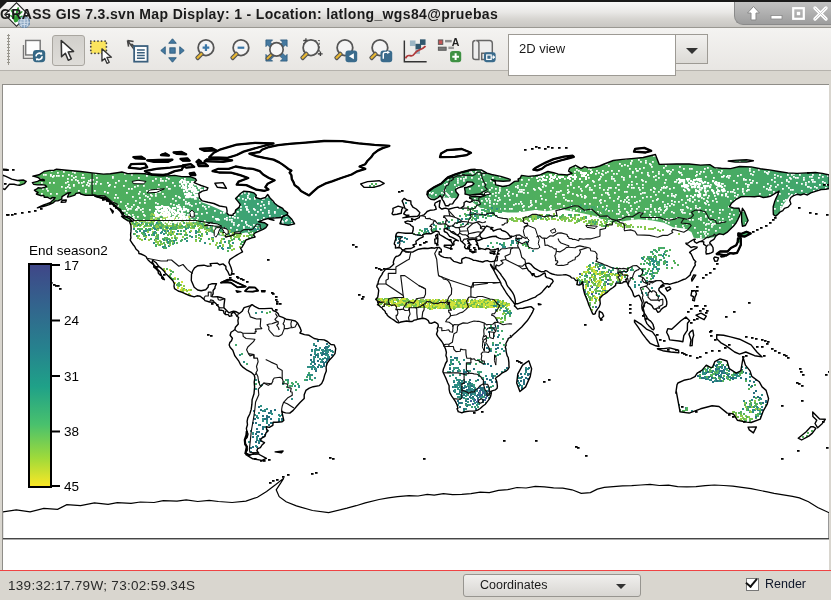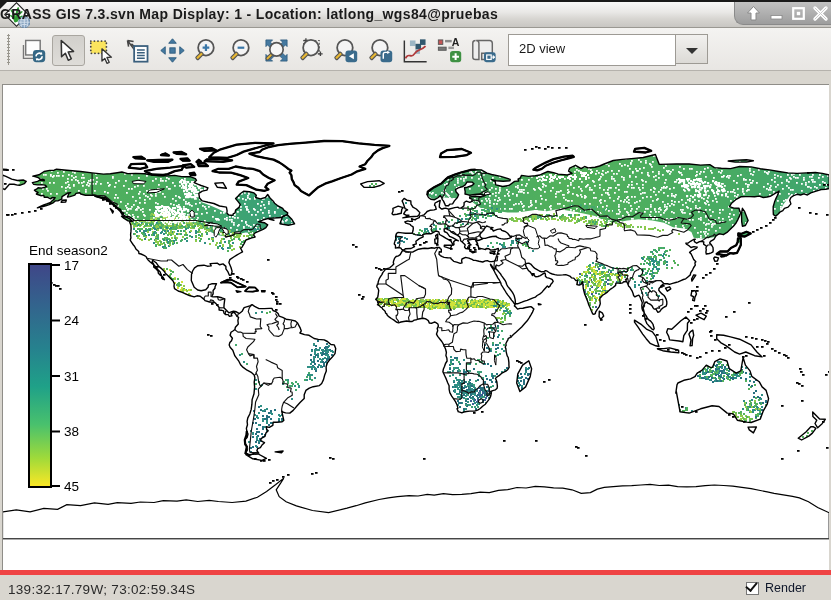--- a/index.html
+++ b/index.html
@@ -5,26 +5,26 @@
 .titlebar{position:absolute;left:0;top:0;width:831px;height:28px;background:linear-gradient(#fbfbfb,#e9e8e6 45%,#d7d5d1 70%,#c8c6c2);border-bottom:1px solid #9a9892}
 .titlebar:before{content:"";position:absolute;left:0;top:0;width:831px;height:2px;background:#1a1a1a}
 .tcorner{position:absolute;left:0;top:0;border-style:solid;border-width:9px 9px 0 0;border-color:#1a1a1a transparent transparent transparent;width:0;height:0}
 .title{position:absolute;left:0;top:6px;width:760px;text-align:left;font-size:14px;font-weight:bold;letter-spacing:0.35px;color:#1a1a1a}
 .caps{position:absolute;right:0;top:2px;width:97px;height:23px;background:linear-gradient(#c2c2c2,#9d9d9d);border-radius:0 0 0 9px;border-left:1px solid #8a8a8a;border-bottom:1px solid #8a8a8a}
 .caps svg{position:absolute;top:3px}
 .toolbar{position:absolute;left:0;top:28px;width:831px;height:43px;background:linear-gradient(#f4f3f1,#e8e6e3);border-bottom:1px solid #b5b2ac}
 .grip{position:absolute;left:7px;top:6px;width:3px;height:31px;background-image:radial-gradient(circle,#9a978f 1px,transparent 1.2px);background-size:3px 3px}
 .tbtn{position:absolute;top:7px;width:33px;height:31px;display:flex;align-items:center;justify-content:center}
 .tbtn.sel{background:linear-gradient(#d2d0cc,#dedcd8);border:1px solid #a9a6a0;border-radius:3px}
-.combo{position:absolute;left:508px;top:6px;width:168px;height:32px;background:#fff;border:1px solid #9d9a94;font-size:13px;color:#1a1a1a;line-height:28px;padding-left:10px}
+.combo{position:absolute;left:508px;top:6px;width:168px;height:42px;background:#fff;border:1px solid #9d9a94;font-size:13px;color:#1a1a1a;line-height:28px;padding-left:10px}
 .combobtn{position:absolute;left:676px;top:6px;width:32px;height:30px;background:linear-gradient(#f2f1ef,#dcdad6);border:1px solid #9d9a94;border-left:none}
 .combobtn:after{content:"";position:absolute;left:10px;top:13px;border:6px solid transparent;border-top-color:#333;border-bottom-width:0}
 .canvas{position:absolute;left:2px;top:84px;width:829px;height:497px;background:#fff;border-left:1px solid #8f8d88;border-top:1px solid #8f8d88}
 .legend{position:absolute;left:0;top:0}
-.statusbar{position:absolute;left:0;top:570px;width:831px;height:30px;background:#d9d6cf;border-top:5px solid #ef4444}
+.statusbar{position:absolute;left:0;top:570px;width:831px;height:30px;background:#d9d6cf;border-top:1px solid #ef4444}
 .coords{position:absolute;left:8px;top:7px;font-size:13.5px;letter-spacing:0.3px;color:#2a2a2a}
 .sbcombo{position:absolute;left:463px;top:3px;width:178px;height:23px;background:linear-gradient(#f0efed,#d8d6d2);border:1px solid #979590;border-radius:3px;font-size:12.5px;color:#1a1a1a;line-height:21px;padding-left:16px}
 .sbcombo:after{content:"";position:absolute;right:14px;top:9px;border:5px solid transparent;border-top-color:#333;border-bottom-width:0}
 .render{position:absolute;left:746px;top:7px}
 .cb{position:absolute;left:0;top:0;width:13px;height:13px;background:#fff;border:1px solid #777}
 .cb:after{content:"";position:absolute;left:1px;top:-3px;width:5px;height:9px;border:solid #111;border-width:0 2px 2px 0;transform:rotate(40deg)}
 .rlabel{position:absolute;left:19px;top:-1px;font-size:12.5px;color:#0f172a}
 </style></head><body>
 <div class="titlebar">
     <div class="tcorner"></div>
@@ -882,16 +882,17 @@
         <text x="61" y="240">24</text>
         <text x="61" y="296">31</text>
         <text x="61" y="351">38</text>
         <text x="61" y="406">45</text>
       </g>
 </svg>
 </div>
 <div style="position:absolute;left:829px;top:72px;width:2px;height:498px;background:#d9d6cf"></div>
 <div class="statusbar">
     <div class="coords">139:32:17.79W; 73:02:59.34S</div>
+<div class="sbcombo">Coordinates</div>
 <div class="render">
       <div class="cb"></div>
       <div class="rlabel">Render</div>
     </div>
   </div>
 </body></html>

